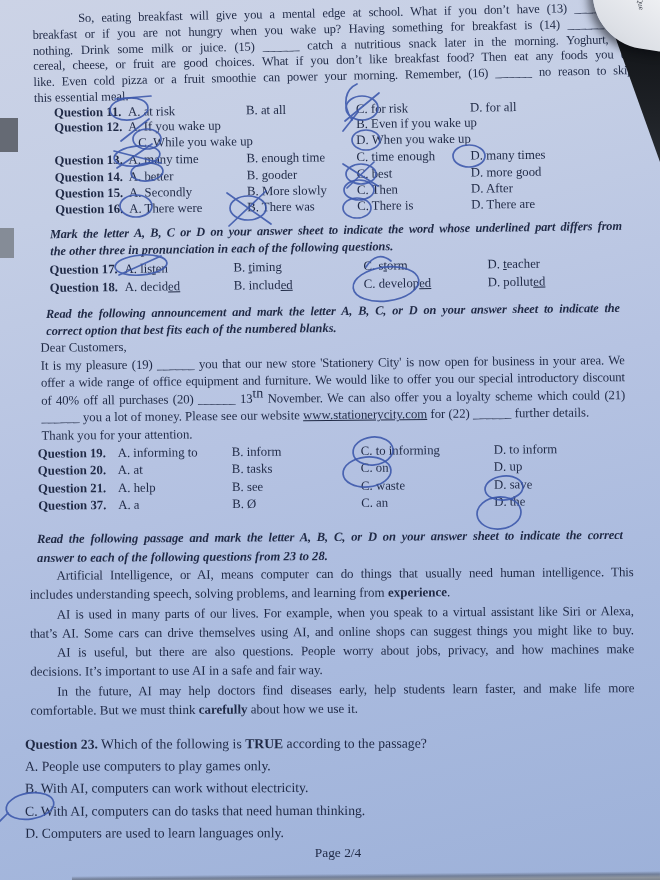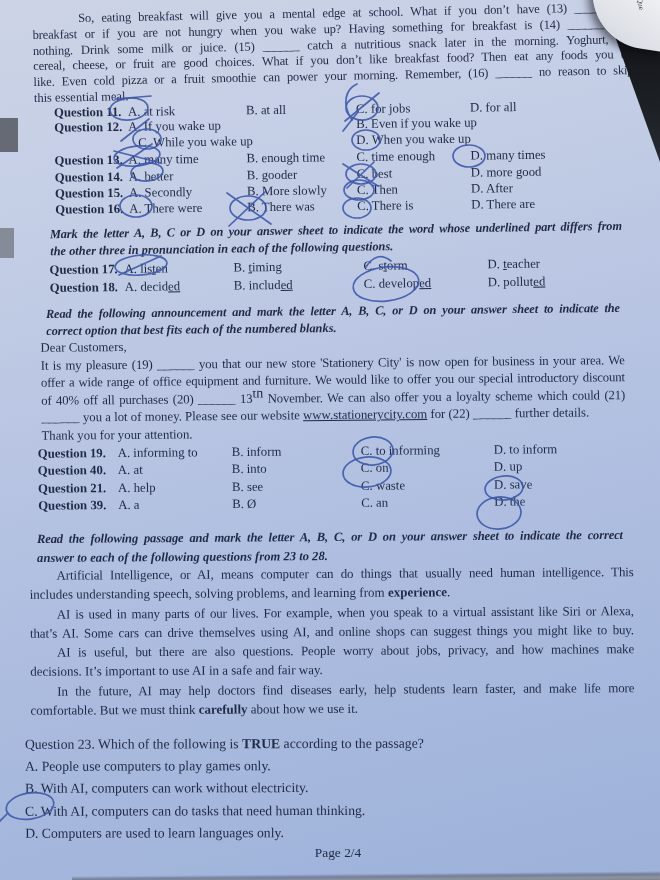--- a/index.html
+++ b/index.html
@@ -57,21 +57,21 @@
   .annc .ln{line-height:17.6px;height:17.6px;}
   .weblink{text-decoration:underline;}
   sup{font-size:14px;vertical-align:super;line-height:0;}
 
   .passage{left:30px;top:564px;width:604px;font-size:13px;transform:rotate(-.35deg);}
   .passage .ln{line-height:19.3px;height:19.3px;}
   .passage .ind{text-indent:27px;}
 
   .q23{left:25px;top:733px;width:606px;font-size:13.7px;transform:rotate(-.15deg);}
   .q23 .ln{line-height:22.2px;height:22.2px;}
-  .q23 .ql{font-weight:normal;text-align:center;}
+  .q23 .ql{font-weight:bold;text-align:center;}
 
   .pagenum{left:0;top:845px;width:676px;text-align:center;font-size:13.4px;}
 
   .pen{position:absolute;inset:0;z-index:4;pointer-events:none;}
   .pen g{stroke:#3b57ab;stroke-width:1.7;fill:none;opacity:.88;stroke-linecap:round;}
 </style>
 </head>
 <body>
 
 <div class="stage">
@@ -84,21 +84,21 @@
     <div class="ln j">cereal, cheese, or fruit are good choices. What if you don’t like breakfast food? Then eat any foods you do</div>
     <div class="ln j">like. Even cold pizza or a fruit smoothie can power your morning. Remember, (16) ______ no reason to skip</div>
     <div class="ln">this essential meal.</div>
   </div>
 
   <div class="blk qb qb1">
     <div class="qrow" style="top:102px">
       <span class="ql">Question 11.</span>
       <span class="op ca">A. at risk</span>
       <span class="op cb">B. at all</span>
-      <span class="op cc">C. for jobs</span>
+      <span class="op cc">C. for risk</span>
       <span class="op cd">D. for all</span>
     </div>
     <div class="qrow" style="top:117px">
       <span class="ql">Question 12.</span>
       <span class="op ca">A. If you wake up</span>
       <span class="op cc">B. Even if you wake up</span>
     </div>
     <div class="qrow" style="top:133px">
       <span class="op cc2">C. While you wake up</span>
       <span class="op cc">D. When you wake up</span>
@@ -169,35 +169,35 @@
 
   <div class="blk qb qb3">
     <div class="qrow" style="top:444px">
       <span class="ql">Question 19.</span>
       <span class="op ca">A. informing to</span>
       <span class="op cb">B. inform</span>
       <span class="op cc">C. to informing</span>
       <span class="op cd">D. to inform</span>
     </div>
     <div class="qrow" style="top:461px">
-      <span class="ql">Question 40.</span>
+      <span class="ql">Question 20.</span>
       <span class="op ca">A. at</span>
-      <span class="op cb">B. into</span>
+      <span class="op cb">B. tasks</span>
       <span class="op cc">C. on</span>
       <span class="op cd">D. up</span>
     </div>
     <div class="qrow" style="top:479px">
       <span class="ql">Question 21.</span>
       <span class="op ca">A. help</span>
       <span class="op cb">B. see</span>
       <span class="op cc">C. waste</span>
       <span class="op cd">D. save</span>
     </div>
     <div class="qrow" style="top:496px">
-      <span class="ql">Question 39.</span>
+      <span class="ql">Question 37.</span>
       <span class="op ca">A. a</span>
       <span class="op cb">B. Ø</span>
       <span class="op cc">C. an</span>
       <span class="op cd">D. the</span>
     </div>
   </div>
 
   <div class="blk instr instr3">
     <div class="ln j">Read the following passage and mark the letter A, B, C, or D on your answer sheet to indicate the correct</div>
     <div class="ln">answer to each of the following questions from 23 to 28.</div>

